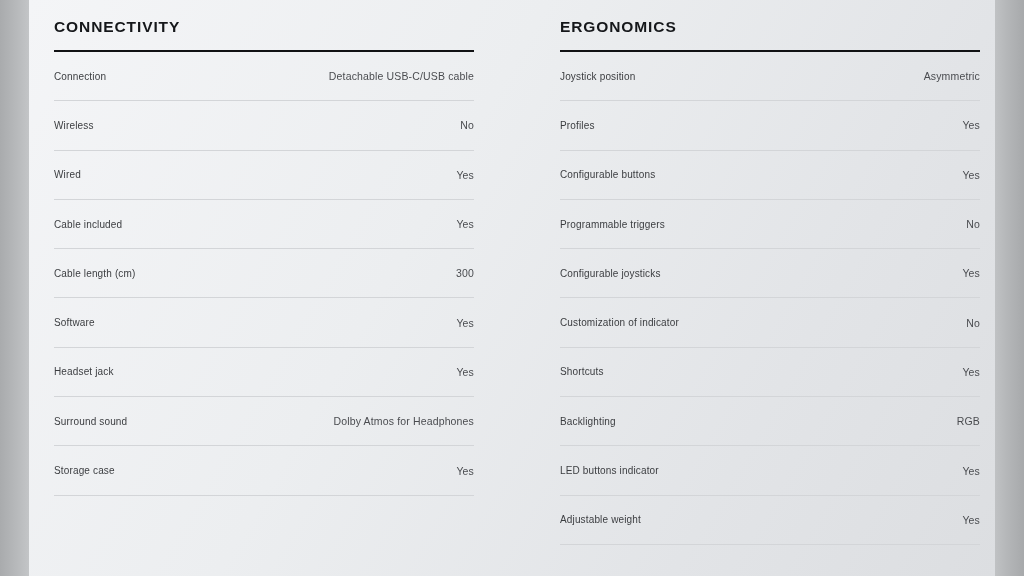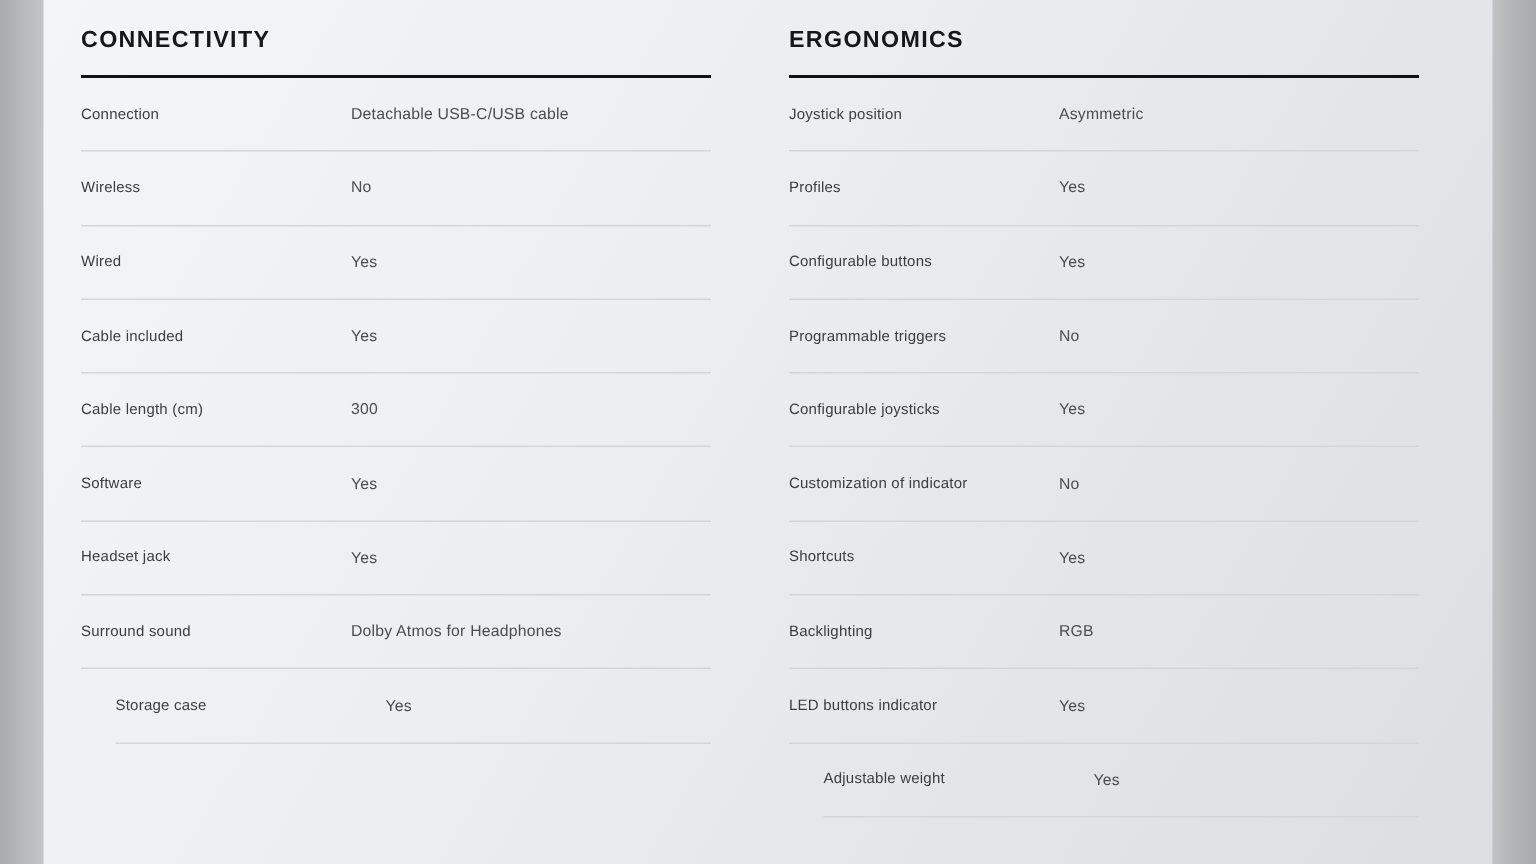--- a/index.html
+++ b/index.html
@@ -25,21 +25,21 @@
     left: 29px;
     top: 0;
     width: 966px;
     height: 576px;
     background: linear-gradient(120deg, #f4f5f7 0%, #eceef0 40%, #e2e4e7 75%, #dcdee1 100%);
     box-sizing: border-box;
     padding: 0;
   }
   .columns {
     display: flex;
-    gap: 52px;
+    gap: 86px;
     padding: 18px 25px 0 25px;
     box-sizing: border-box;
   }
   .col {
     width: 420px;
     flex: 0 0 420px;
   }
   .col-title {
     font-size: 15.5px;
     font-weight: bold;
@@ -55,34 +55,34 @@
   }
   .row {
     display: flex;
     align-items: center;
     height: 49.3px;
     border-bottom: 1px solid #d3d5d8;
     box-sizing: border-box;
   }
   .row-last {
     border-bottom: 1px solid #d3d5d8;
-    margin-left: 23px;
   }
   .cell-label {
     width: 180px;
     flex: 0 0 180px;
     font-size: 10px;
     color: #3b3d40;
     letter-spacing: 0.15px;
   }
   .cell-value {
     flex: 1 1 auto;
     font-size: 10.5px;
     color: #4a4c50;
     letter-spacing: 0.15px;
+    text-align: right;
   }
   .edge-left {
     position: absolute;
     left: 0;
     top: 0;
     width: 29px;
     height: 576px;
     background: linear-gradient(90deg, #a9abad 0%, #b8babc 60%, #c3c5c7 100%);
   }
   .edge-right {

